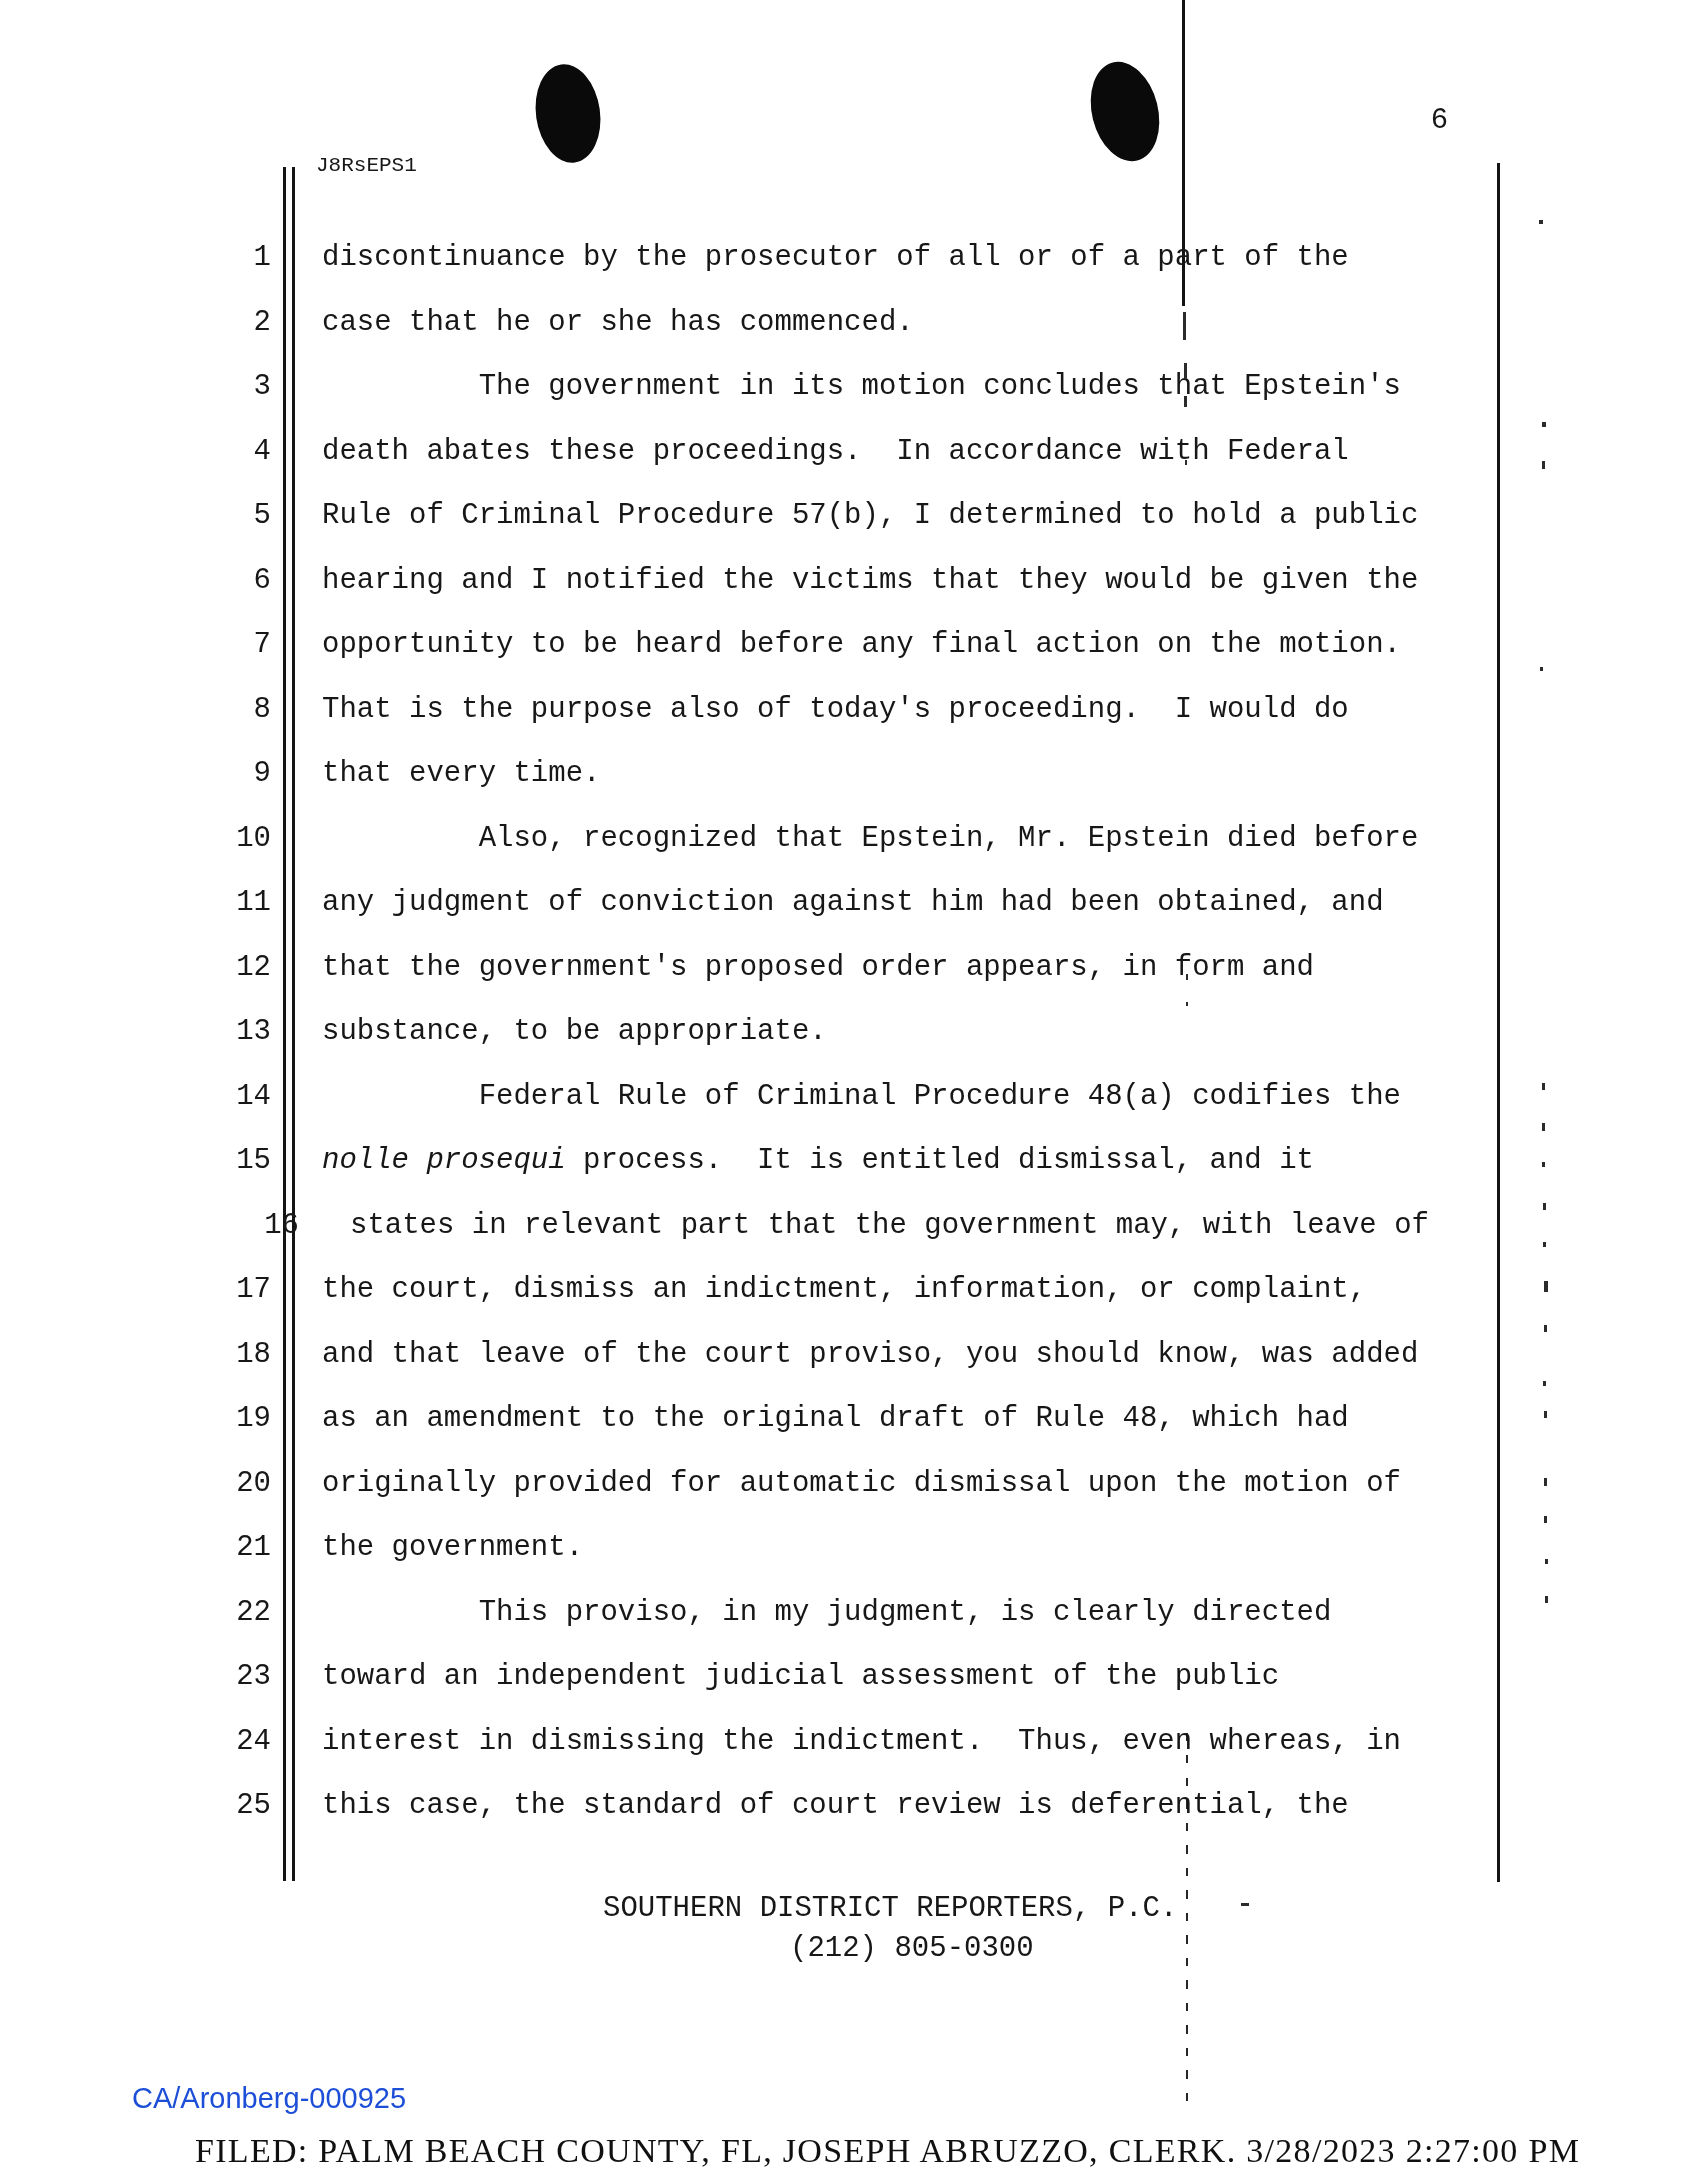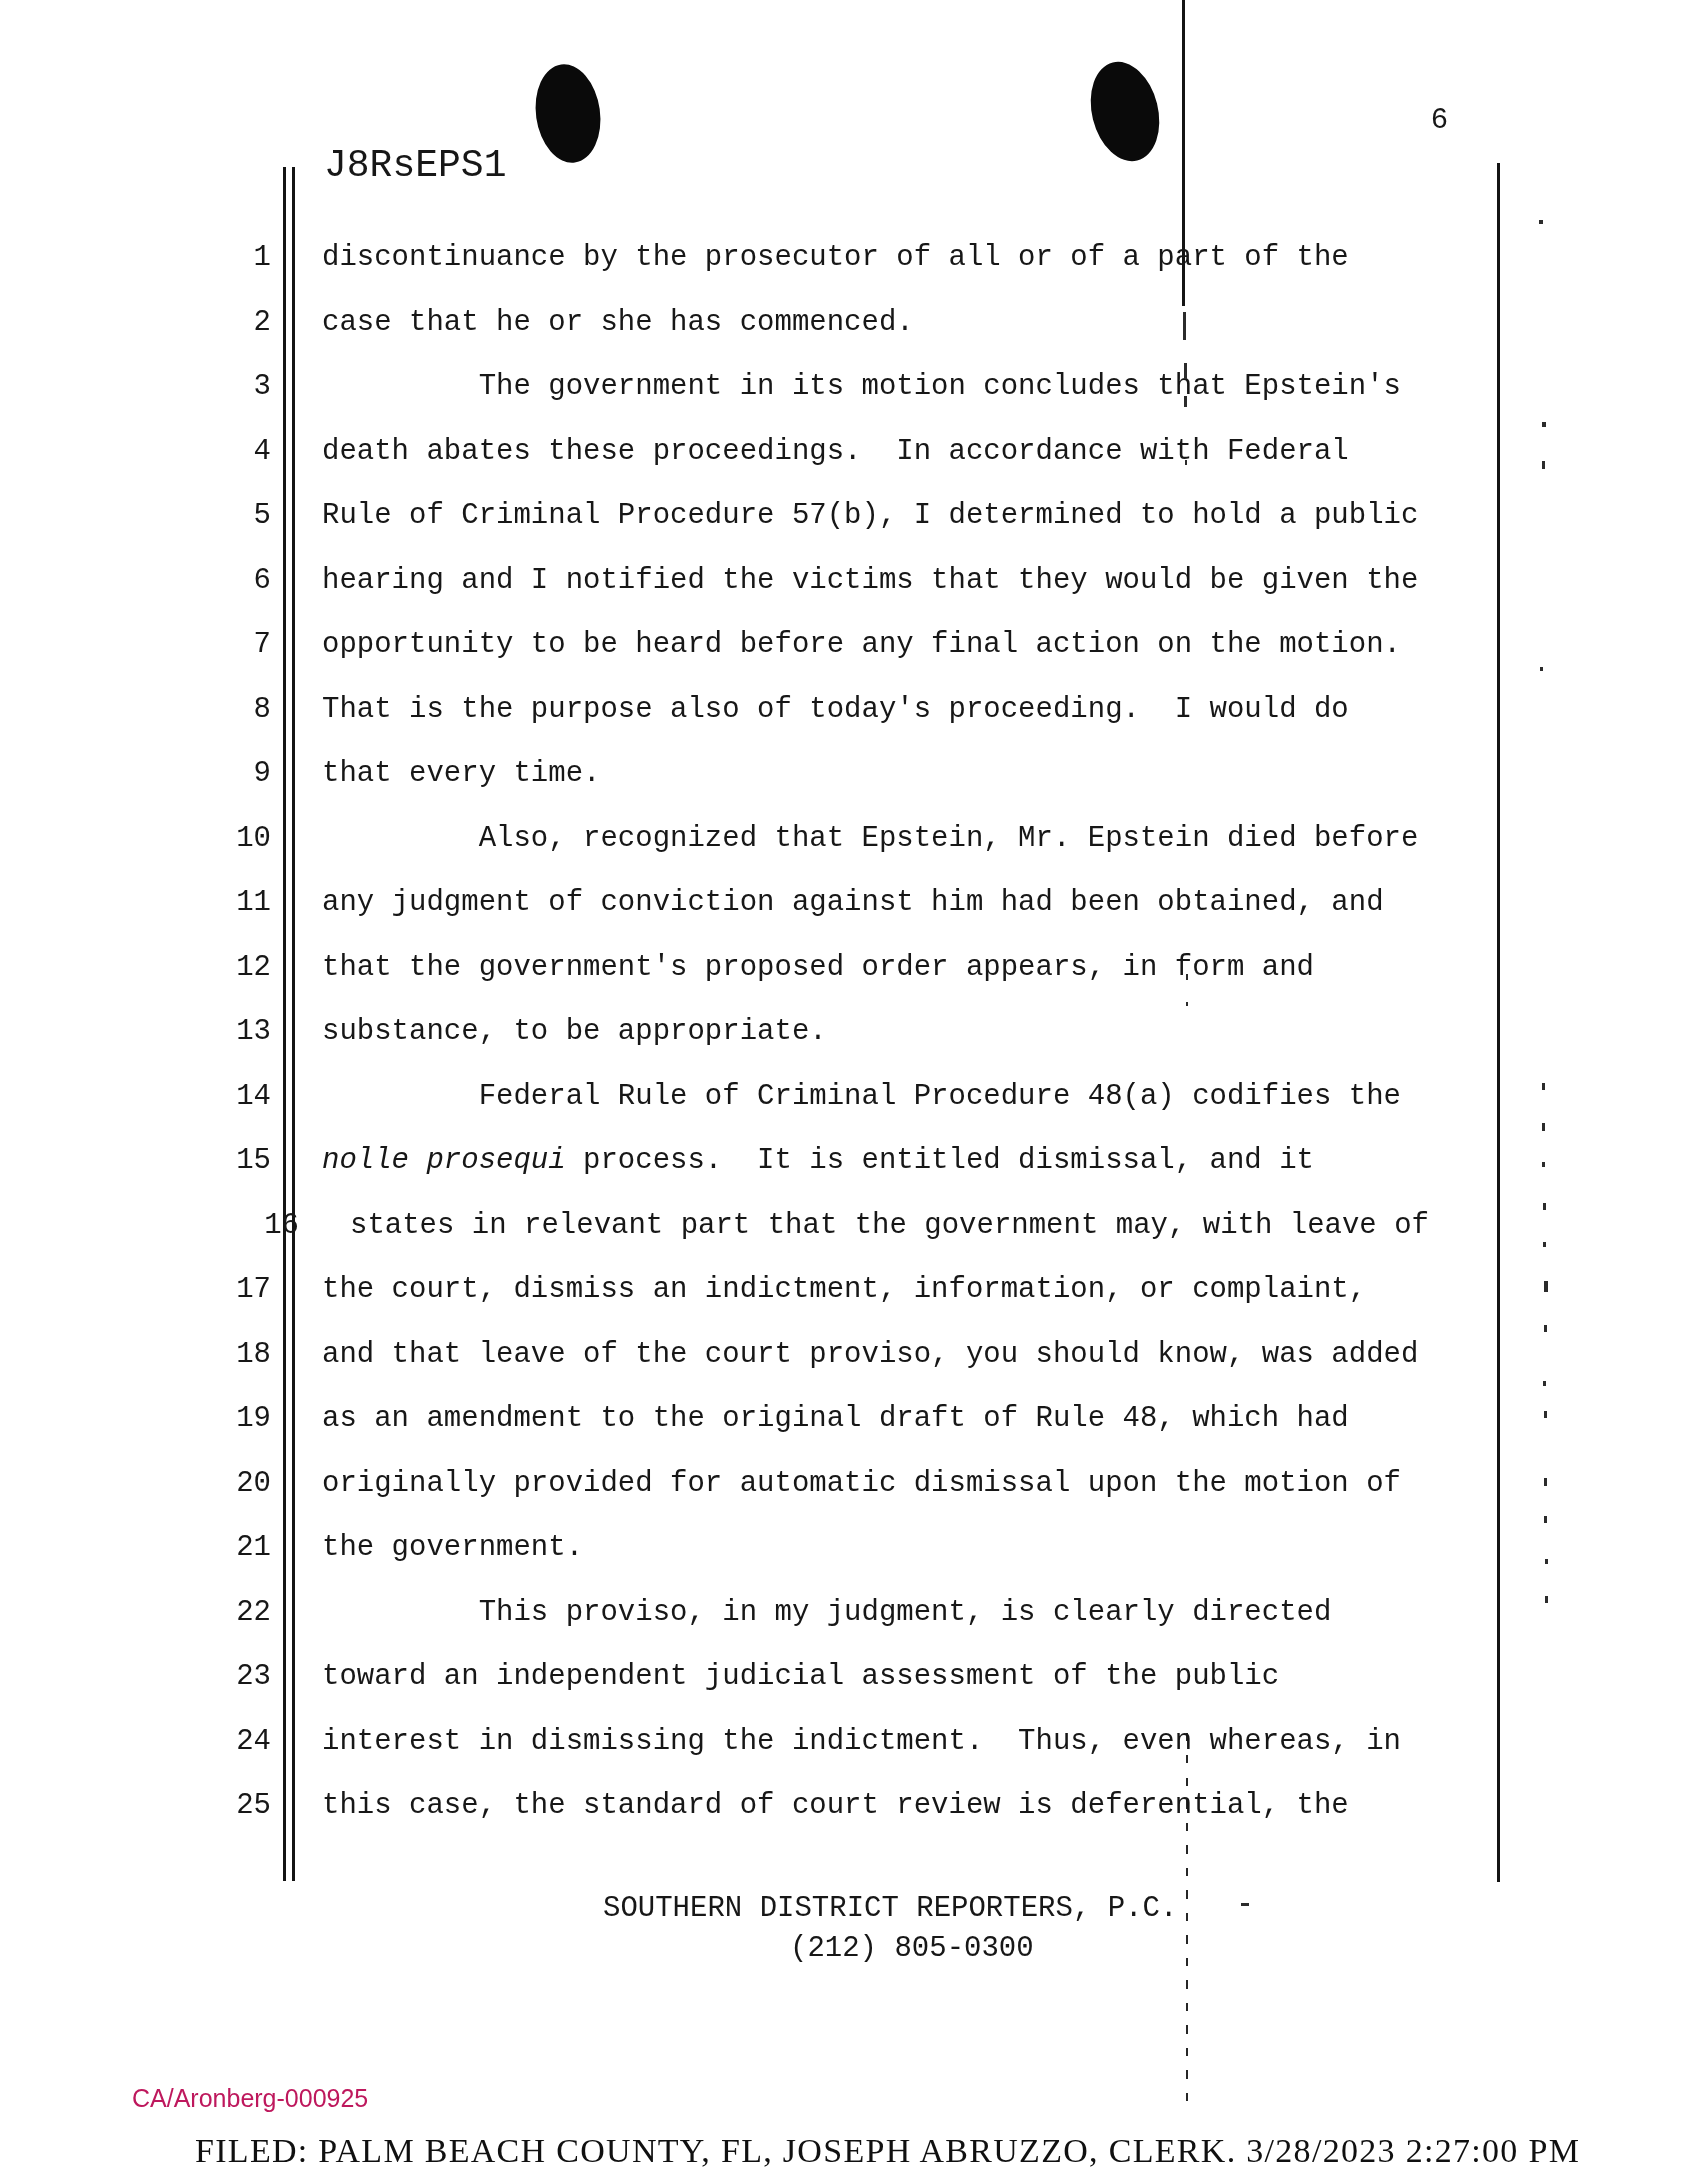--- a/index.html
+++ b/index.html
@@ -7,21 +7,21 @@
     position:relative;
     width:1683px;height:2183px;
     background:#ffffff;
     overflow:hidden;
     font-family:"Liberation Mono","DejaVu Sans Mono",monospace;
     color:#171717;
   }
   .mono{font-family:"Liberation Mono","DejaVu Sans Mono",monospace;}
   .abs{position:absolute;}
   
-  .header-code{left:324px;top:149px;font-size:38px;line-height:34px;white-space:pre;}
+  .header-code{left:316px;top:149px;font-size:21px;line-height:34px;white-space:pre;}
   .page-number{left:1403px;top:104px;width:73px;text-align:center;font-size:29px;line-height:34px;}
   
   .rule{position:absolute;background:#141414;}
   .rule-left-a{left:283px;top:167px;width:2.6px;height:1714px;}
   .rule-left-b{left:292px;top:167px;width:2.6px;height:1714px;}
   .rule-right{left:1497px;top:163px;width:3.3px;height:1719px;}
   .fold-solid{left:1182px;top:0;width:2.6px;height:306px;}
   .fold-dashed-bottom{
     position:absolute;left:1186px;top:1733px;width:2px;height:368px;
     background:repeating-linear-gradient(to bottom,#262626 0 8px,transparent 8px 22.5px);
@@ -35,21 +35,21 @@
   .t-num{position:absolute;left:0;top:0;width:271px;text-align:right;}
   .t-text{position:absolute;left:322px;top:0;white-space:pre;}
   .it{font-style:italic;text-align:right;}
   
   .reporter-line{left:603px;top:1892px;font-size:29px;line-height:34px;white-space:pre;}
   .reporter-phone{left:790px;top:1932px;font-size:29px;line-height:34px;white-space:pre;}
   
   .bates{
     left:132px;top:2081px;
     font-family:"Liberation Sans","DejaVu Sans",sans-serif;
-    font-size:25px;line-height:34px;color:#be185d;
+    font-size:29px;line-height:34px;color:#1d4ed8;
   }
   .filed{
     left:195px;top:2132px;
     font-family:"Liberation Serif","DejaVu Serif",serif;
     font-size:34px;line-height:37px;letter-spacing:1.3px;color:#101010;white-space:pre;
   }
   .speck{position:absolute;background:#2b2b2b;}
 </style>
 </head>
 <body>

